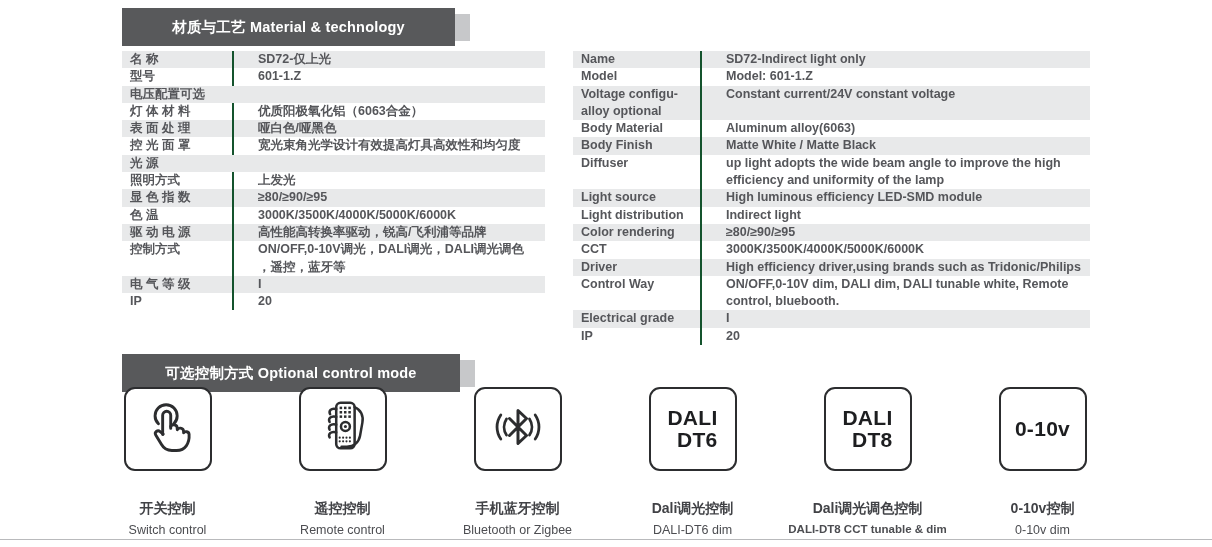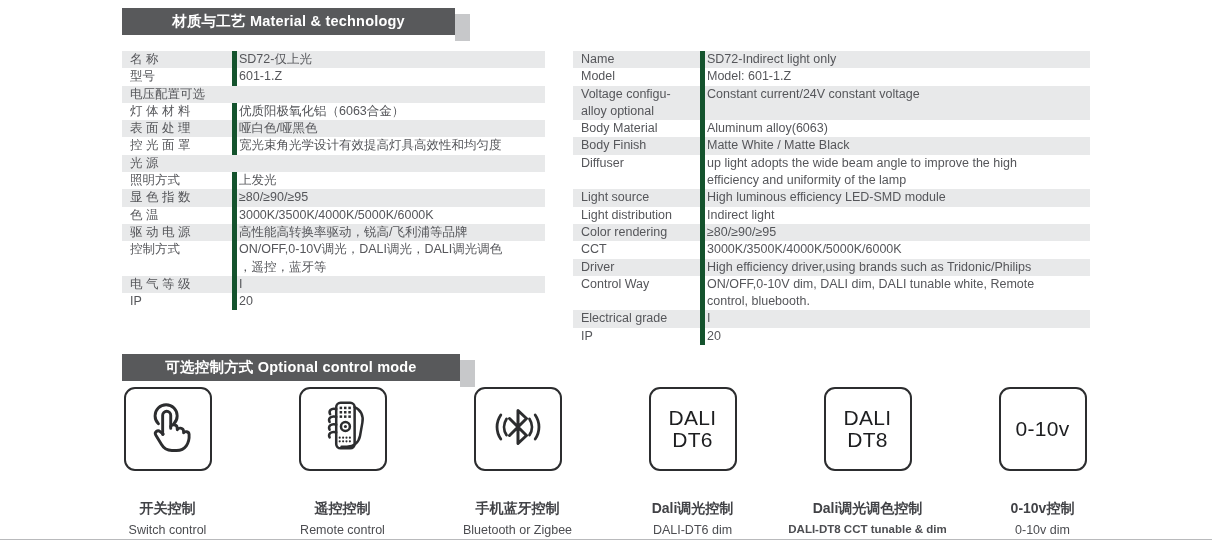--- a/index.html
+++ b/index.html
@@ -4,56 +4,56 @@
 <style>
   html,body { margin:0; padding:0; }
   body {
     width:1212px; height:547px; position:relative; background:#ffffff;
     font-family:"Liberation Sans","DejaVu Sans",sans-serif;
     color:#55565a; overflow:hidden;
   }
 
   
   .section-header {
-    position:absolute; height:27px; background:#58595b; color:#ffffff;
+    position:absolute; height:38px; background:#58595b; color:#ffffff;
     display:flex; align-items:center; justify-content:center;
     font-size:14.5px; font-weight:700; letter-spacing:.2px;
   }
   .section-header::after {
     content:""; position:absolute; left:100%; top:6px;
     width:15px; height:27px; background:#c7c8ca;
   }
   #header1 { left:122px; top:8px;  width:333px; }
   #header2 { left:122px; top:354px; width:338px; }
 
   
   .spec-table { position:absolute; top:51px; font-size:12.5px; line-height:17.3px; }
   #table-left  { left:122px; width:423px; }
   #table-right { left:573px; width:517px; }
   .row { display:flex; }
   .row:nth-child(odd) { background:#e8e9ea; }
-  .cell { white-space:pre-line; }
+  .cell { white-space:pre-line;font-weight:bold; }
   .label-cell { flex:0 0 auto; padding-left:8px; box-sizing:border-box; }
   #table-left  .label-cell { width:110px; }
   #table-right .label-cell { width:127px; }
-  .value-cell { flex:1; border-left:5px solid #14532d; padding-left:2px; padding-right:4px; }
+  .value-cell { flex:1; border-left:2px solid #14532d; padding-left:24px; padding-right:4px; }
 
   
   .controls-row { position:absolute; left:80px; top:387px; width:1050px; display:flex; }
   .control-cell { flex:1; display:flex; flex-direction:column; align-items:center; }
   .icon-box {
     width:88px; height:84px; border:2.5px solid #2c2d2f; border-radius:11px;
     background:#fff; display:flex; align-items:center; justify-content:center;
     box-sizing:border-box;
   }
   .icon-box svg { stroke:#2c2d2f; fill:none; stroke-linecap:round; stroke-linejoin:round; }
   .icon-box svg .fill { fill:#2c2d2f; stroke:none; }
   .box-text {
-    font-size:21px; font-weight:400; color:#1d1e20; line-height:1.05;
-    white-space:pre-line; text-align:center; letter-spacing:.3px;
+    font-size:21px; font-weight:700; color:#1d1e20; line-height:1.05;
+    white-space:pre-line; text-align:right; letter-spacing:.3px;
   }
   .caption-cn { margin-top:29px; font-size:14px; font-weight:600; color:#414246; }
   .caption-en { margin-top:5px;  font-size:12.5px; color:#4c4d51; }
   .control-cell:nth-child(5) .caption-en { font-size:11.5px; font-weight:600; }
 
   .bottom-line { position:absolute; left:0; top:539px; width:1212px; height:1px; background:#b9babc; }
 </style>
 </head>
 <body>
 

